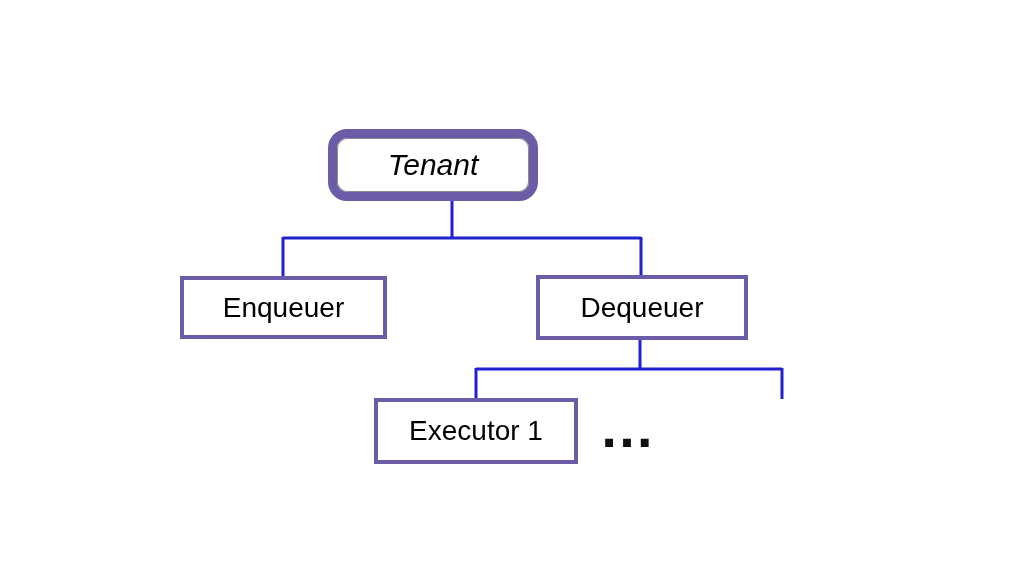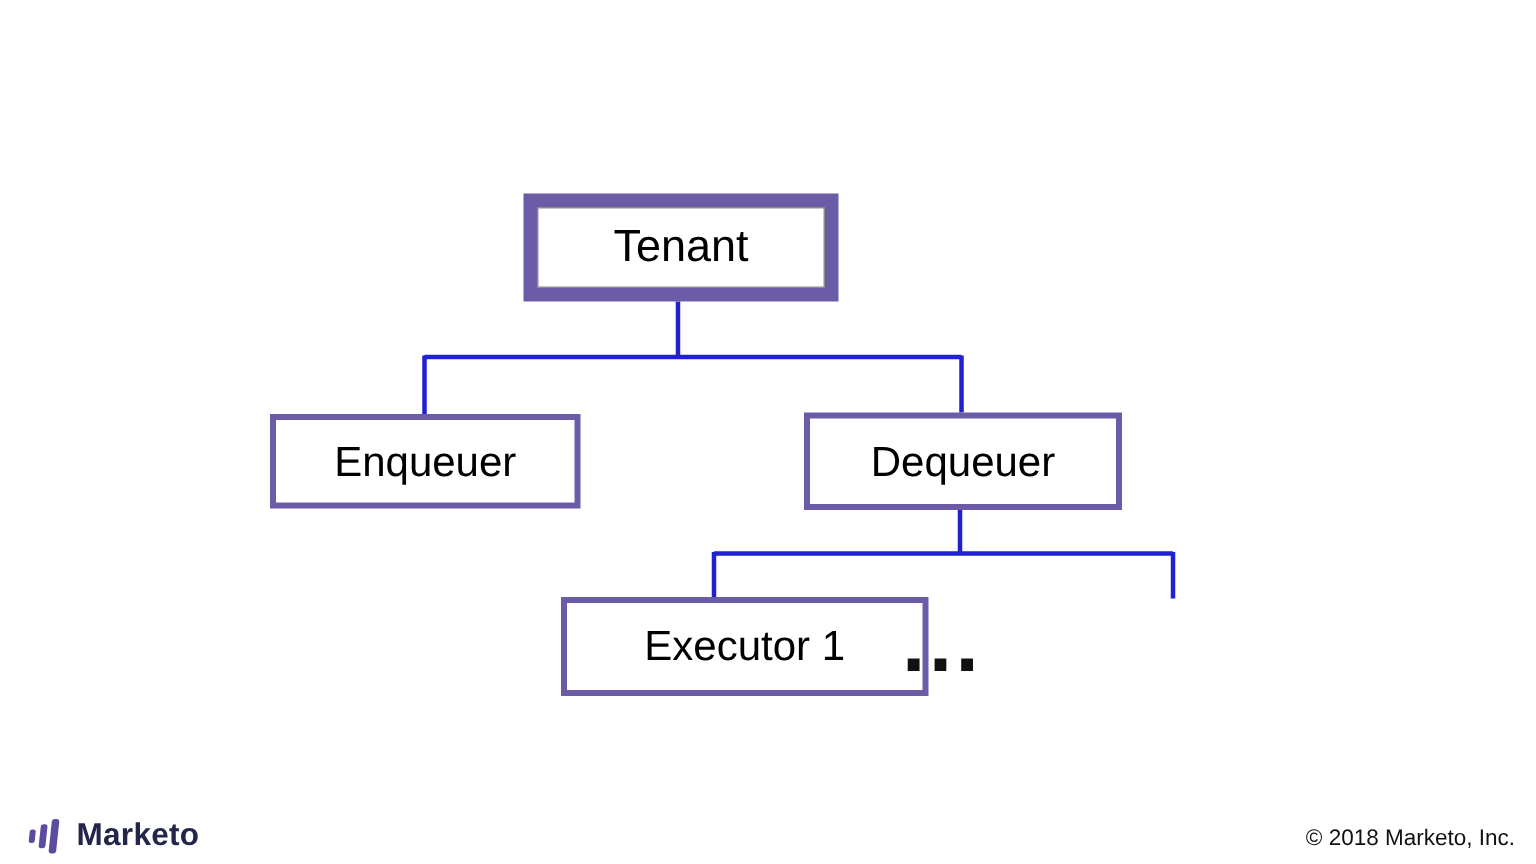--- a/index.html
+++ b/index.html
@@ -29,28 +29,29 @@
   .connectors path{fill:none;stroke:var(--connector);stroke-width:3px;}
   .node{
     position:absolute;
     display:flex;align-items:center;justify-content:center;
     background:var(--background);
     color:var(--node-text);
     font-size:28px;
     border:4px solid var(--box-border);
   }
   .node-tenant{
-    left:349px;top:129px;width:210px;height:72px;
-    border-width:9px;border-radius:0;
+    left:328px;top:129px;width:210px;height:72px;
+    border-width:9px;border-radius:19px;
     box-shadow:inset 0 0 0 1px rgba(0,0,0,0.45);
     font-size:30px;
+    font-style:italic;
   }
   .node-enqueuer{left:180px;top:276px;width:207px;height:63px;}
   .node-dequeuer{left:536px;top:275px;width:212px;height:65px;}
-  .node-executor1{left:374px;top:398px;width:245px;height:66px;}
+  .node-executor1{left:374px;top:398px;width:204px;height:66px;}
   .node-executorN{left:680px;top:398px;width:204px;height:66px;}
   .ellipsis{
     position:absolute;left:578px;top:398px;width:102px;height:60px;
     display:flex;align-items:center;justify-content:center;
     font-size:56px;font-weight:bold;letter-spacing:4px;line-height:8px;
     color:#111;
   }
   .footer-logo{
     position:absolute;left:18px;top:543px;height:28px;
     display:flex;align-items:center;gap:7px;
@@ -89,26 +90,15 @@
     <span>Enqueuer</span>
   </div>
 
   <div class="node node-executor1">
     <span>Executor 1</span>
   </div>
 
   <div class="ellipsis">…</div>
 
 
-  <div class="footer-logo">
-    <svg class="logo-mark" width="26" height="28" viewBox="0 0 26 28" xmlns="http://www.w3.org/2000/svg">
-      <g transform="translate(2,0) skewX(-6)">
-        <rect x="1" y="10" width="4" height="9" rx="1.5"></rect>
-        <rect x="8" y="6.5" width="4.5" height="16" rx="1.8"></rect>
-        <rect x="15" y="3" width="5" height="23" rx="2"></rect>
-      </g>
-    </svg>
-    <span class="logo-word">Marketo</span>
-  </div>
 
-  <div class="copyright">© 2018 Marketo, Inc.</div>
 
 </div>
 
 </body></html>

